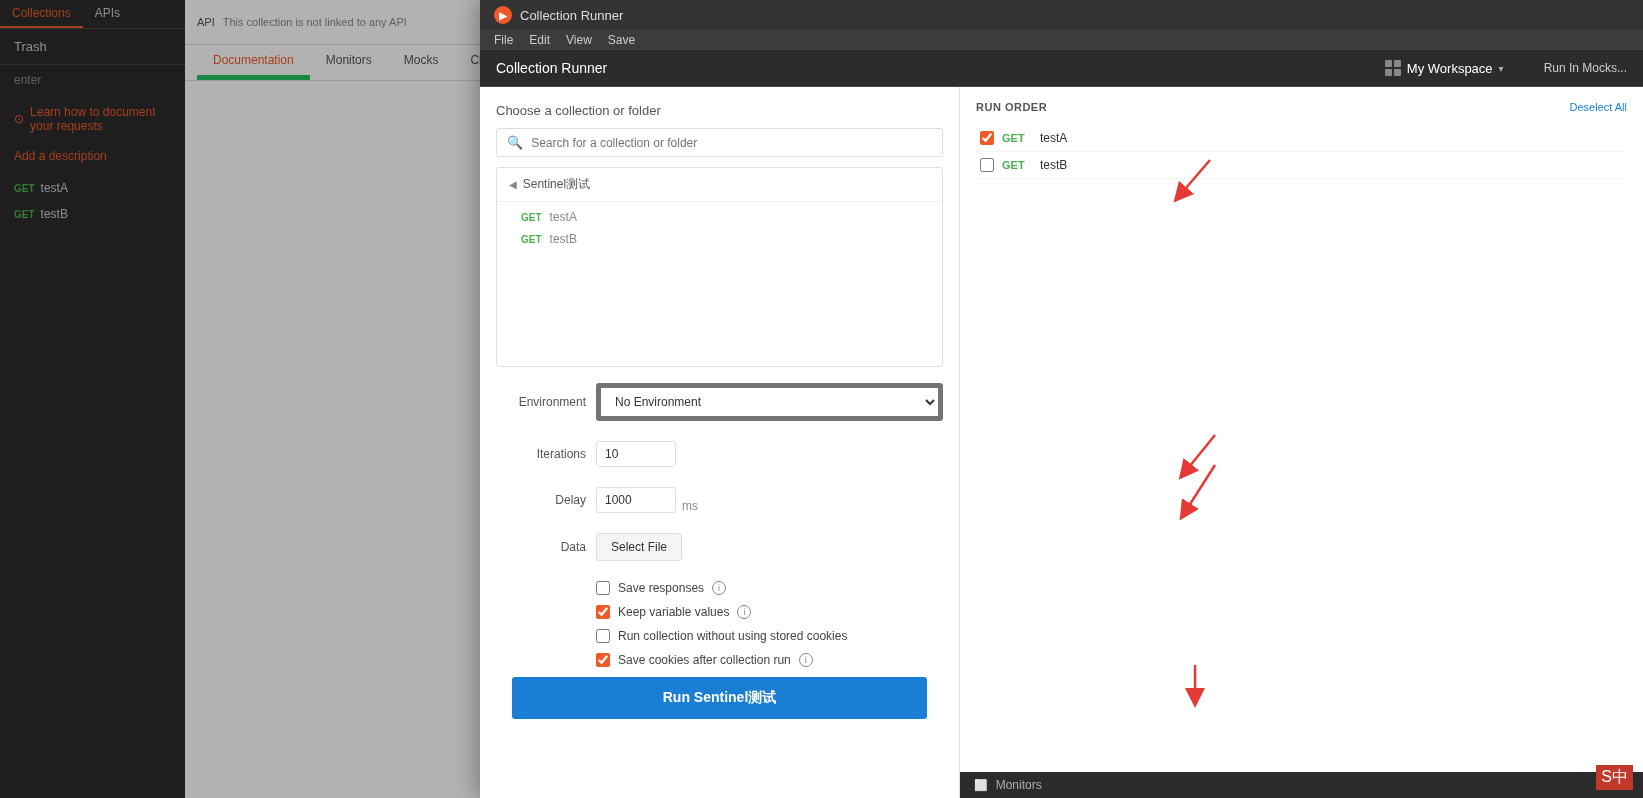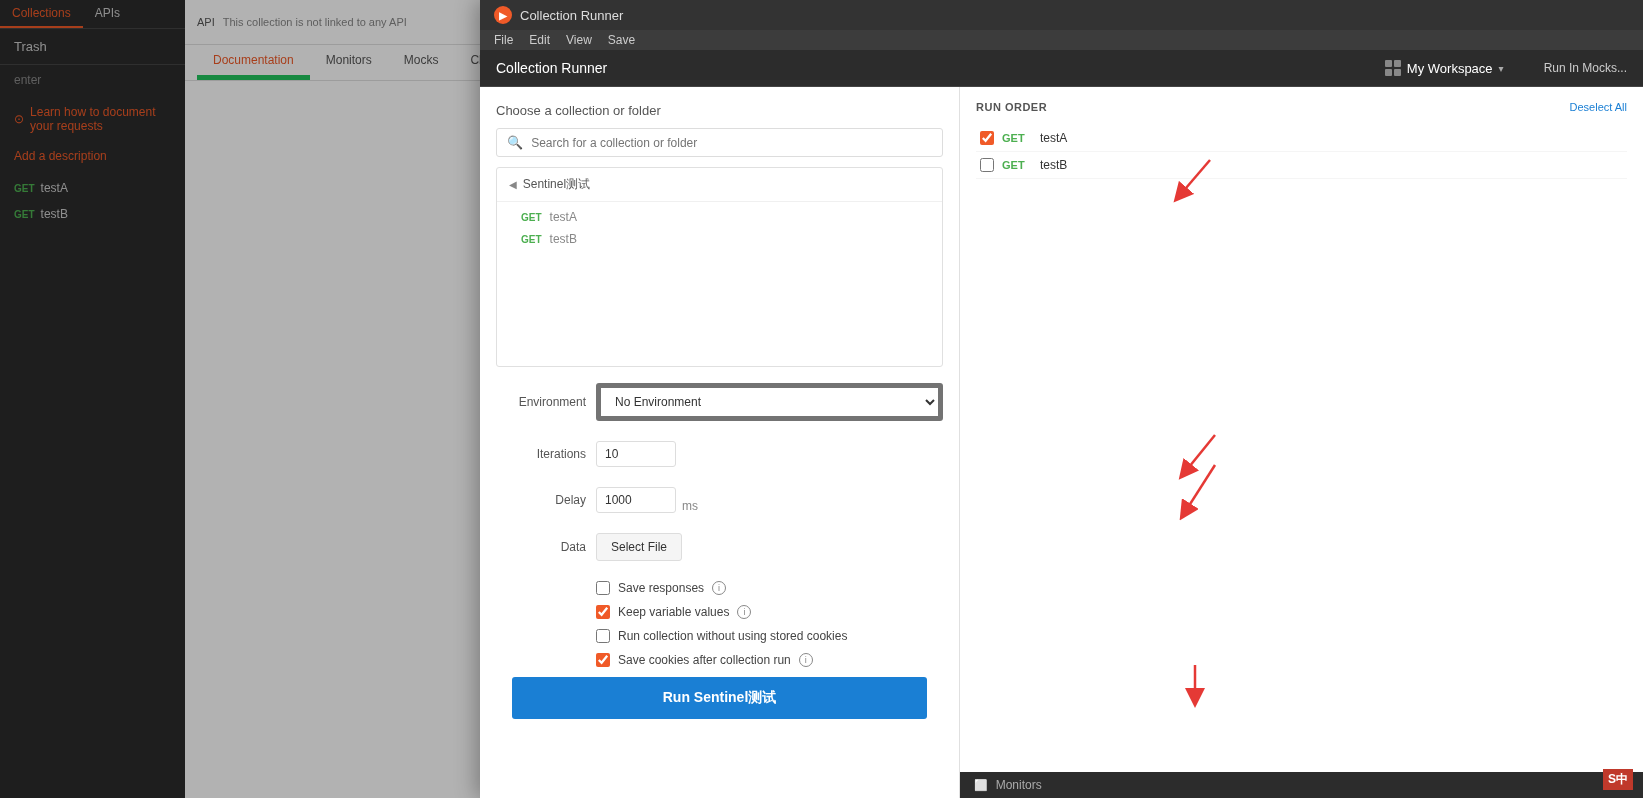--- a/index.html
+++ b/index.html
@@ -478,23 +478,23 @@
       color: #888;
       z-index: 50;
     }
     .csdn-logo {
       position: absolute;
       bottom: 8px;
       right: 10px;
       z-index: 400;
       background: #c0392b;
       color: white;
-      font-size: 12px;
+      font-size: 16px;
       padding: 2px 5px;
-      font-weight: bold;
+      font-weight: normal;
       margin-left: 41px;
     }
   </style>
 </head>
 <body>
 
 <div class="sidebar">
   <div class="sidebar-tabs">
     <div class="sidebar-tab active">Collections</div>
     <div class="sidebar-tab">APIs</div>

